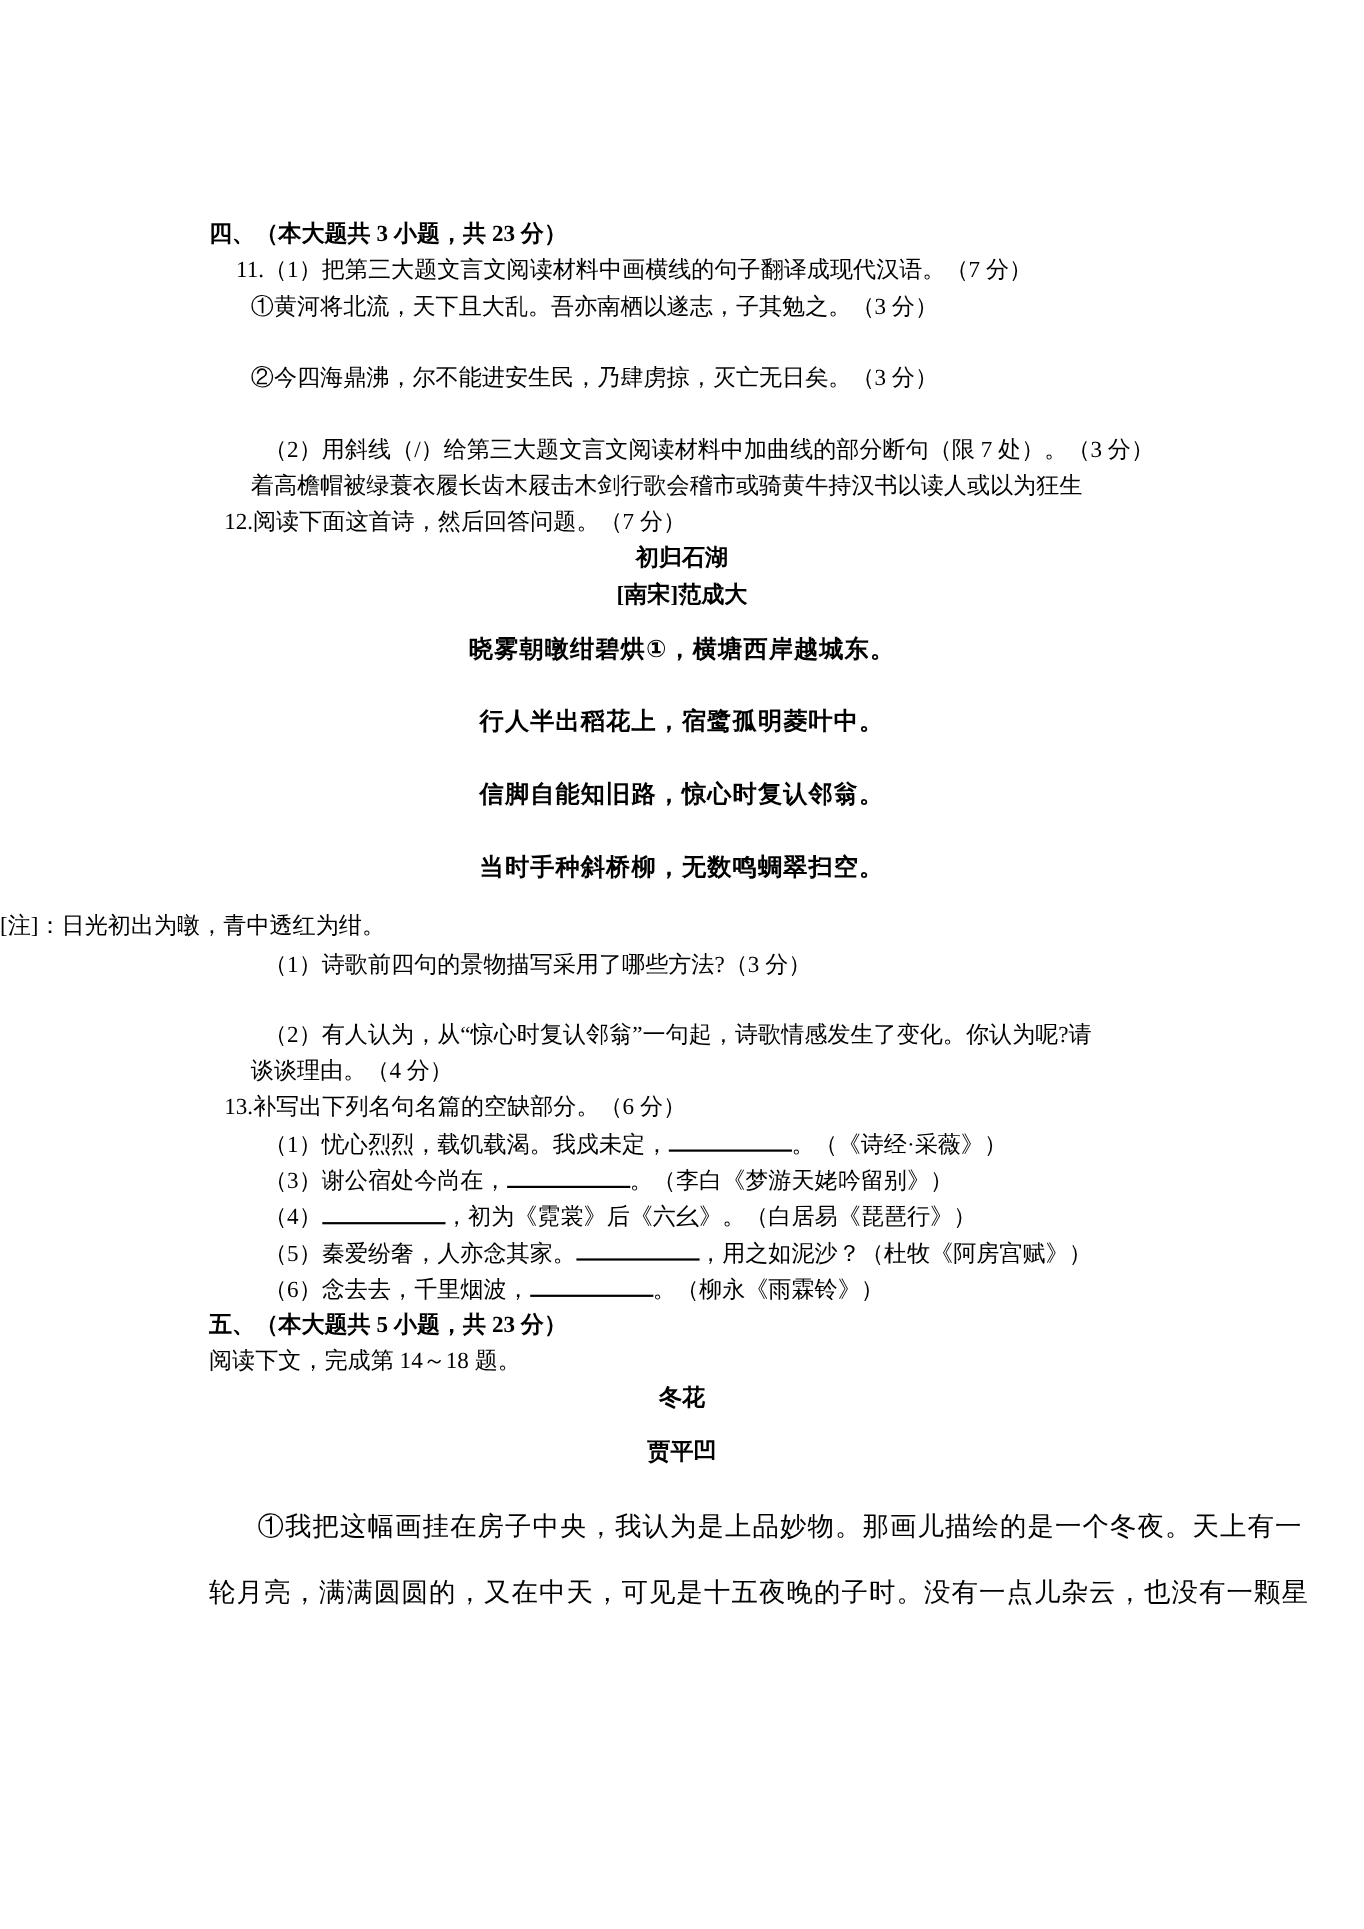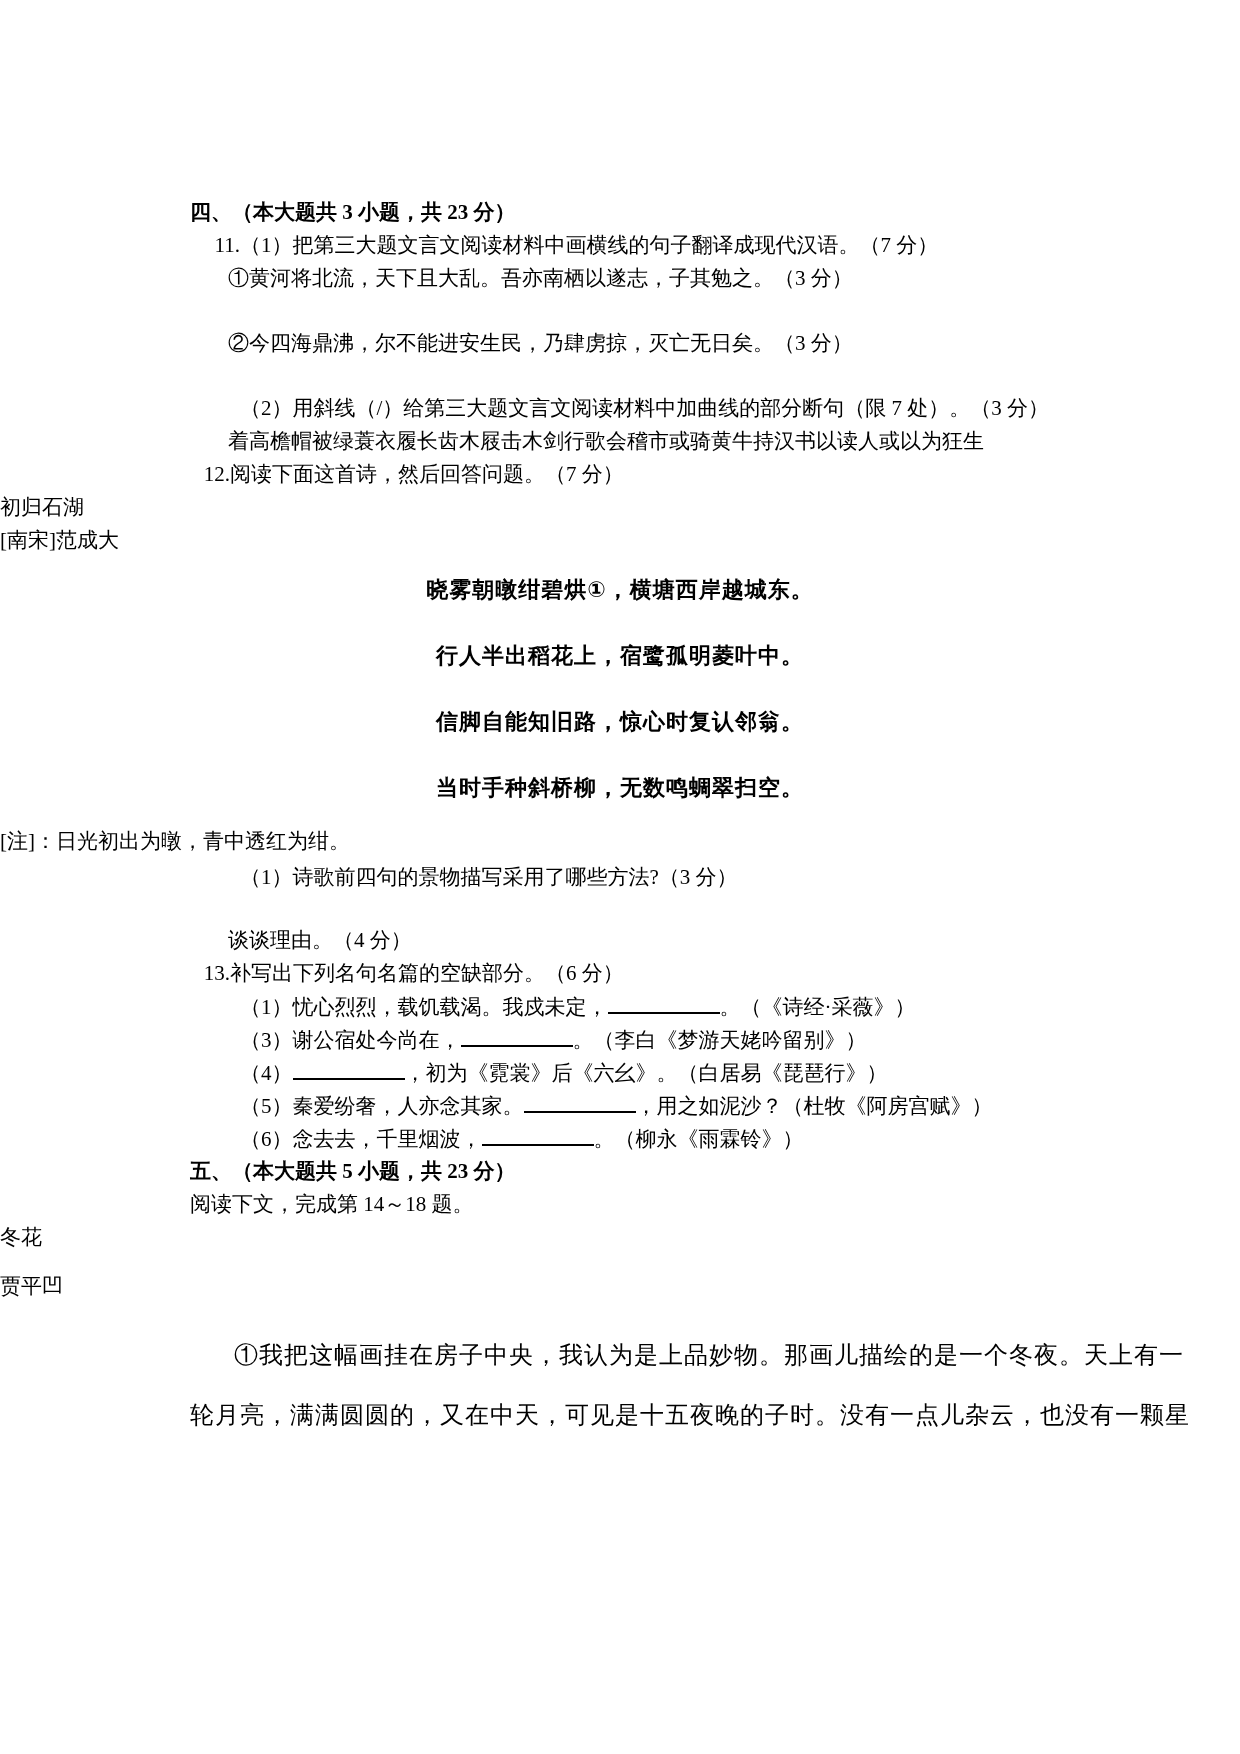--- a/index.html
+++ b/index.html
@@ -9,21 +9,21 @@
     height: 1754px;
     margin: 0 auto;
     background: #ffffff;
     color: #000000;
     font-family: "Liberation Serif", "DejaVu Serif", serif;
     font-size: 21px;
     overflow: hidden;
   }
   .content { position: absolute; top: 196px; left: 0; width: 1240px; }
   .ln { height: 33px; line-height: 33px; margin-left: 190px; white-space: nowrap; }
-  .ln.center { margin-left: 0; text-align: left; }
+  .ln.center { margin-left: 0; text-align: center; font-weight: bold; }
   .bold { font-weight: bold; }
   .ind-a { margin-left: 228px; }
   .ind-b { margin-left: 240px; }
   .qnum { display: inline-block; font-weight: normal; text-align: right; }
   .w50 { width: 50px; }
   .w40 { width: 40px; }
   .sp32 { height: 32px; } .sp30 { height: 30px; }
   .sp16 { height: 16px; } .sp22 { height: 22px; }
   .poem-line {
     height: 66px; line-height: 66px; text-align: center;
@@ -72,20 +72,21 @@
 
     <div class="poem-line">晓雾朝暾绀碧烘①，横塘西岸越城东。</div>
     <div class="poem-line">行人半出稻花上，宿鹭孤明菱叶中。</div>
     <div class="poem-line">信脚自能知旧路，惊心时复认邻翁。</div>
     <div class="poem-line">当时手种斜桥柳，无数鸣蜩翠扫空。</div>
 
     <div class="note-line">[注]：日光初出为暾，青中透红为绀。</div>
 
     <div class="ln ind-b">（1）诗歌前四句的景物描写采用了哪些方法?（3 分）</div>
     <div class="sp30"></div>
+    <div class="ln ind-b">（2）有人认为，从“惊心时复认邻翁”一句起，诗歌情感发生了变化。你认为呢?请</div>
     <div class="ln ind-a">谈谈理由。（4 分）</div>
 
     <div class="ln"><span class="qnum w40">13.</span><span>补写出下列名句名篇的空缺部分。（6 分）</span></div>
 
     <div class="ln ind-b"><span>（1）忧心烈烈，载饥载渴。我戍未定，</span><span class="blank"></span><span>。（《诗经·采薇》）</span></div>
     <div class="ln ind-b"><span>（3）谢公宿处今尚在，</span><span class="blank"></span><span>。（李白《梦游天姥吟留别》）</span></div>
     <div class="ln ind-b"><span>（4）</span><span class="blank"></span><span>，初为《霓裳》后《六幺》。（白居易《琵琶行》）</span></div>
     <div class="ln ind-b"><span>（5）秦爱纷奢，人亦念其家。</span><span class="blank"></span><span>，用之如泥沙？（杜牧《阿房宫赋》）</span></div>
     <div class="ln ind-b"><span>（6）念去去，千里烟波，</span><span class="blank"></span><span>。（柳永《雨霖铃》）</span></div>
 

